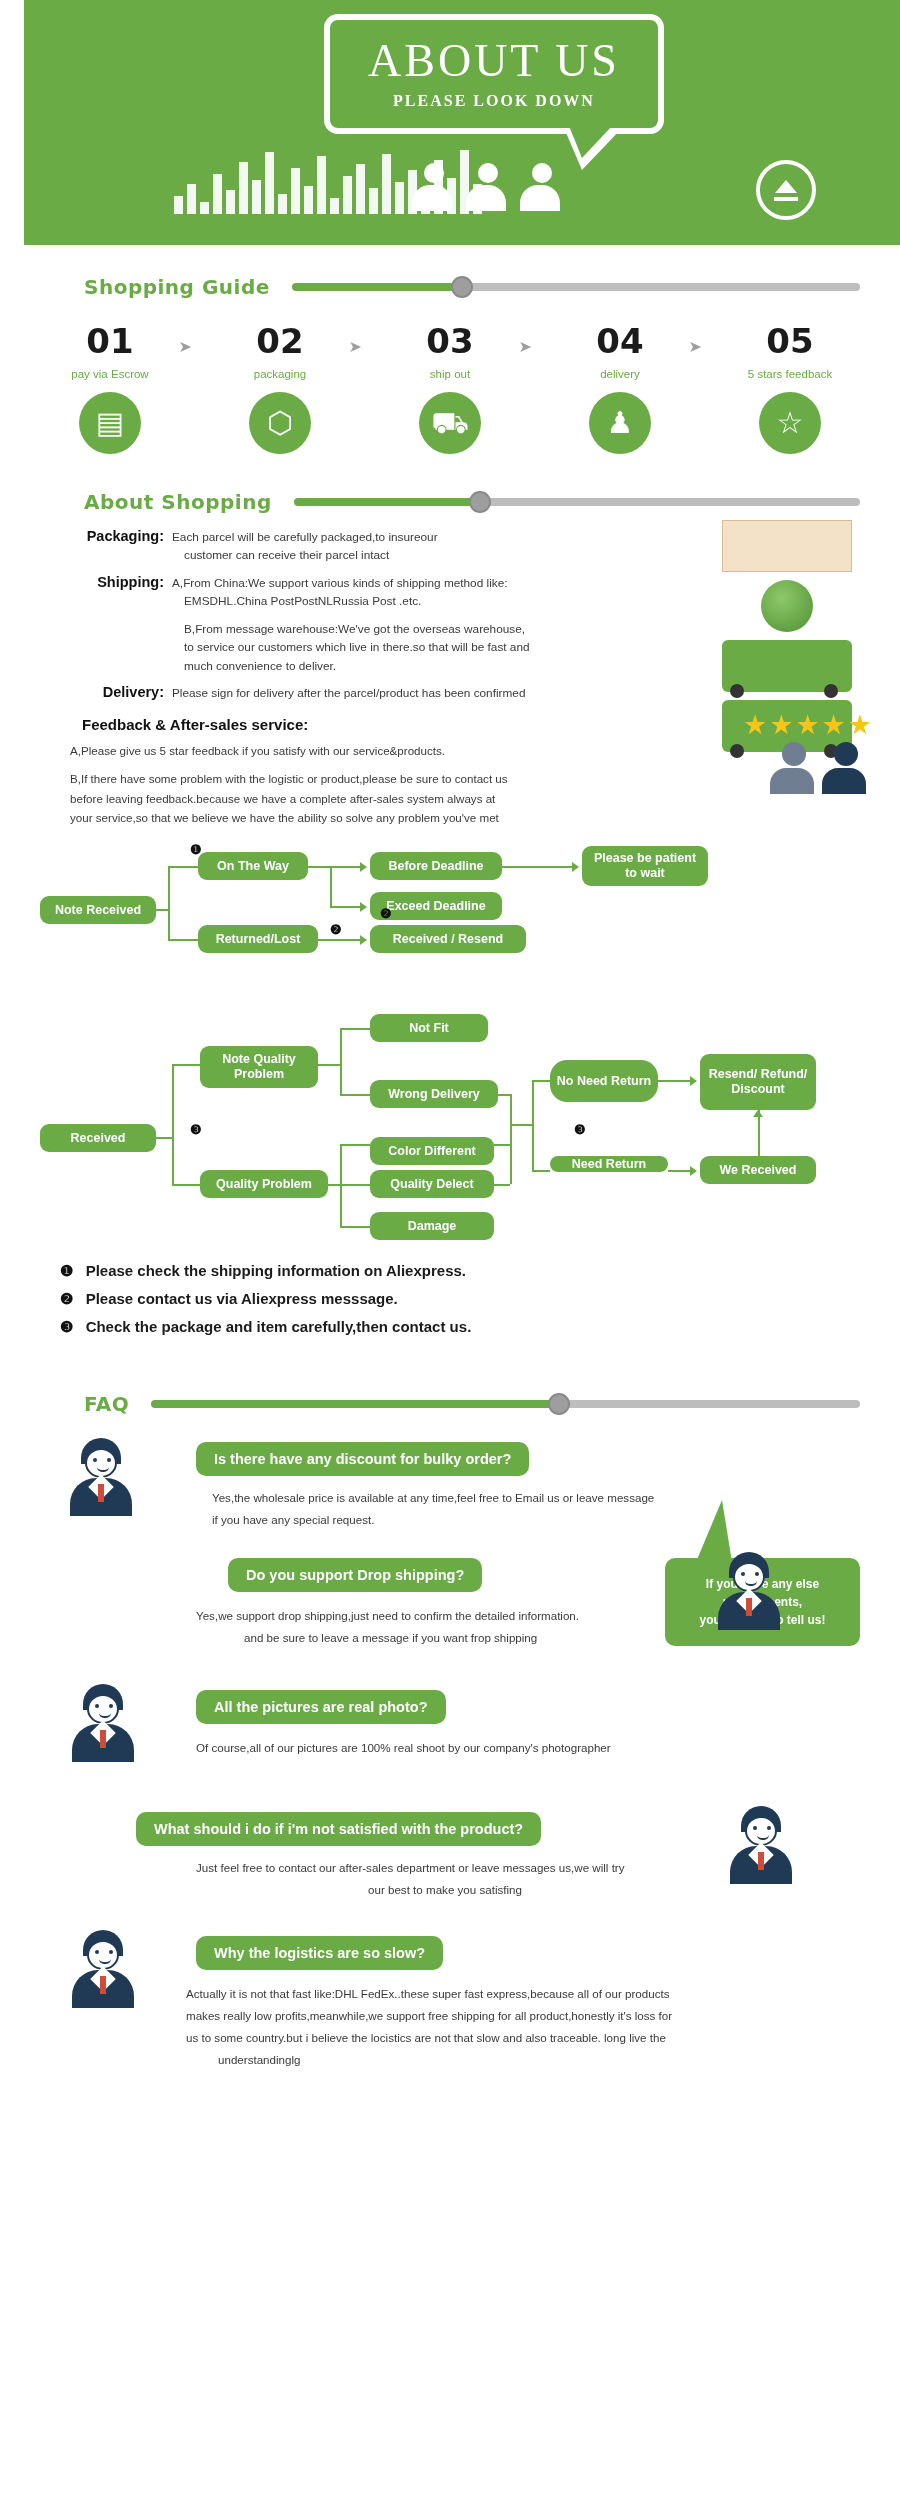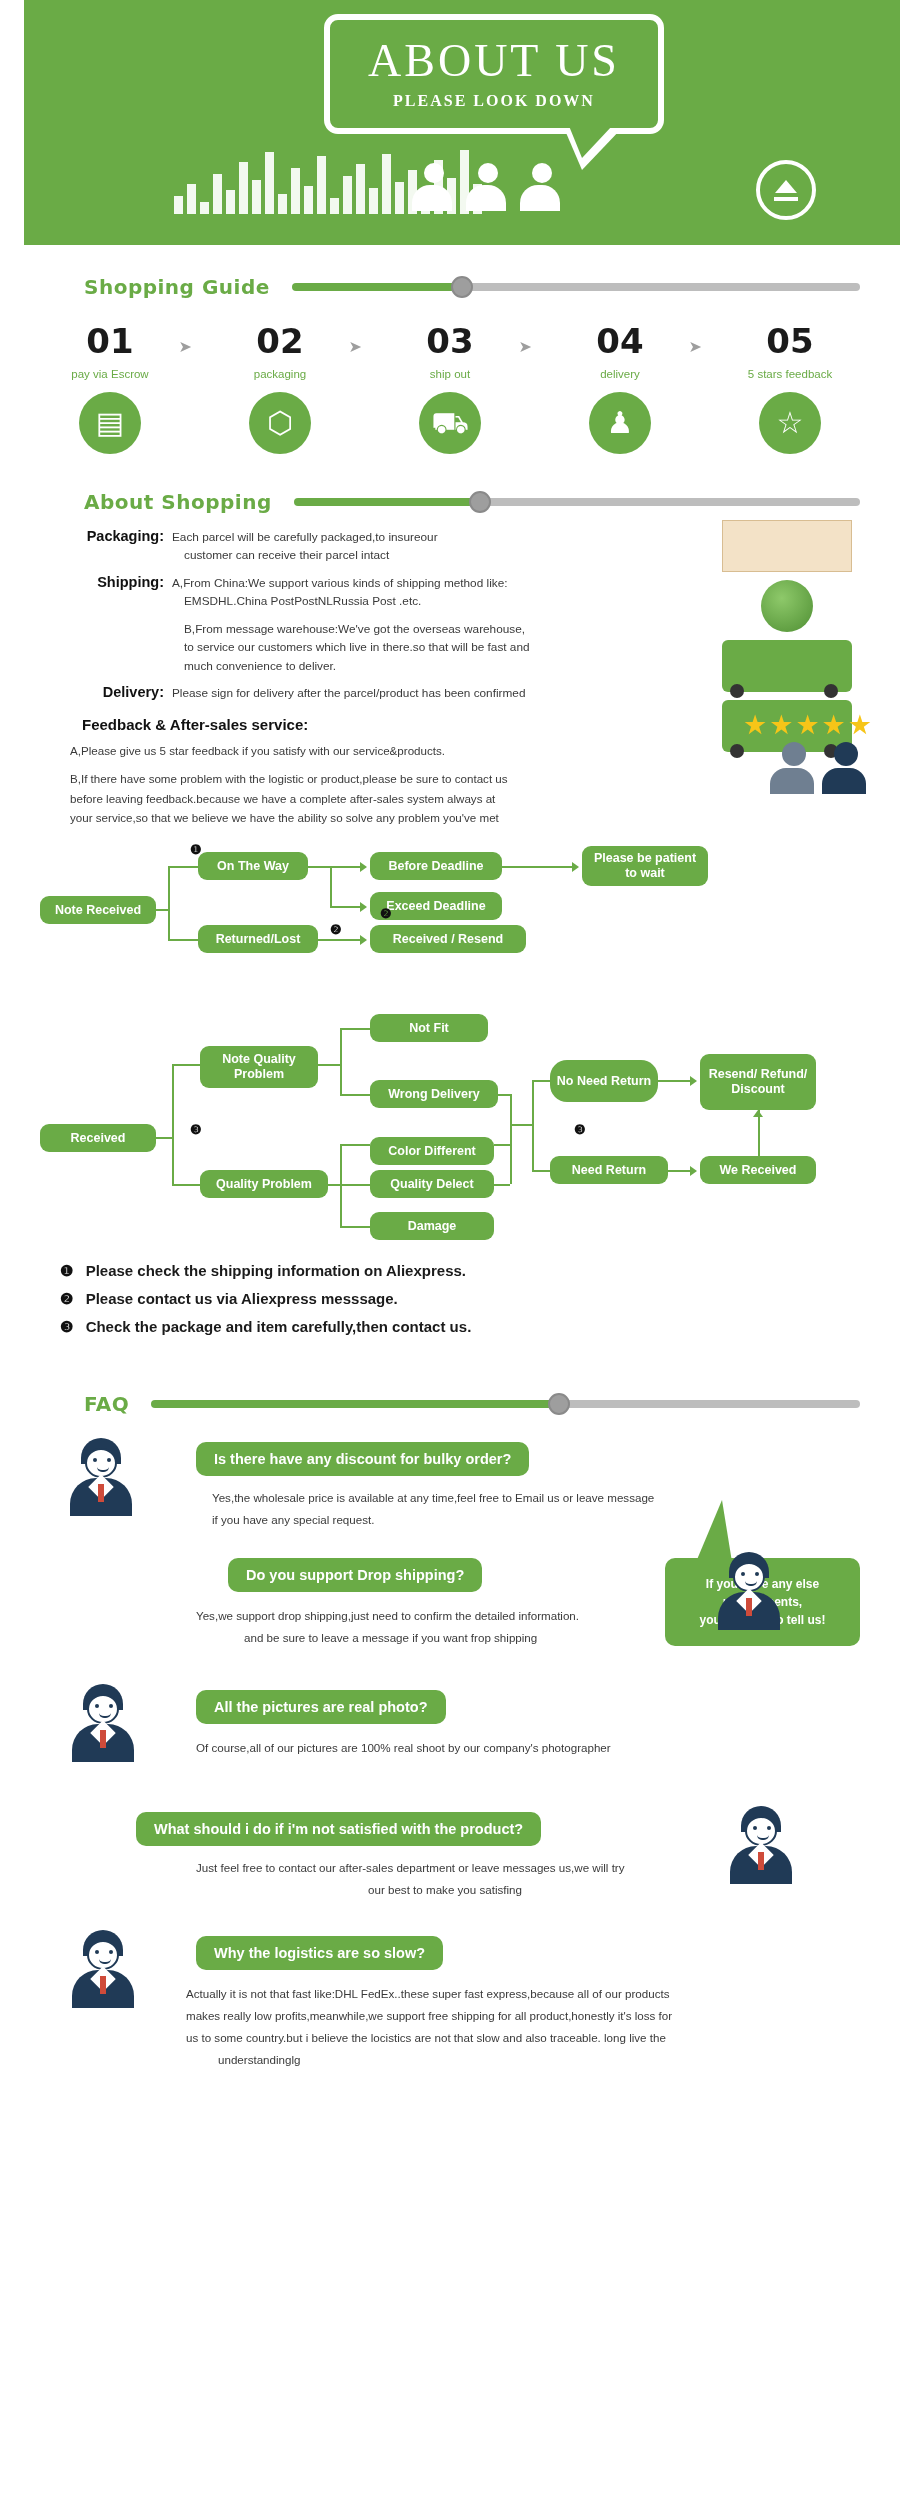--- a/index.html
+++ b/index.html
@@ -400,21 +400,21 @@
     <div class="line v" style="left:470px; top:80px; height:90px;"></div>
     <div class="line h" style="left:458px; top:80px; width:12px;"></div>
     <div class="line h" style="left:454px; top:130px; width:16px;"></div>
     <div class="line h" style="left:454px; top:170px; width:16px;"></div>
     <div class="line h" style="left:470px; top:110px; width:22px;"></div>
     <div class="line v" style="left:492px; top:66px; height:90px;"></div>
     <div class="line h" style="left:492px; top:66px; width:18px;"></div>
     <div class="line h" style="left:492px; top:156px; width:18px;"></div>
 
     <div class="node" style="left:510px; top:46px; width:108px; height:42px;border-radius:17px;">No Need Return</div>
-    <div class="node" style="left:510px; top:142px; width:118px; height:28px;">Need Return</div>
+    <div class="node" style="left:510px; top:142px; width:118px; height:16px;">Need Return</div>
 
     <div class="line h" style="left:618px; top:66px; width:32px;"></div>
     <div class="ahead" style="left:650px; top:62px;"></div>
     <div class="node" style="left:660px; top:40px; width:116px; height:56px;">Resend/ Refund/ Discount</div>
 
     <div class="line h" style="left:628px; top:156px; width:22px;"></div>
     <div class="ahead" style="left:650px; top:152px;"></div>
     <div class="node" style="left:660px; top:142px; width:116px; height:28px;">We Received</div>
 
     <div class="line v" style="left:718px; top:96px; height:46px;"></div>

